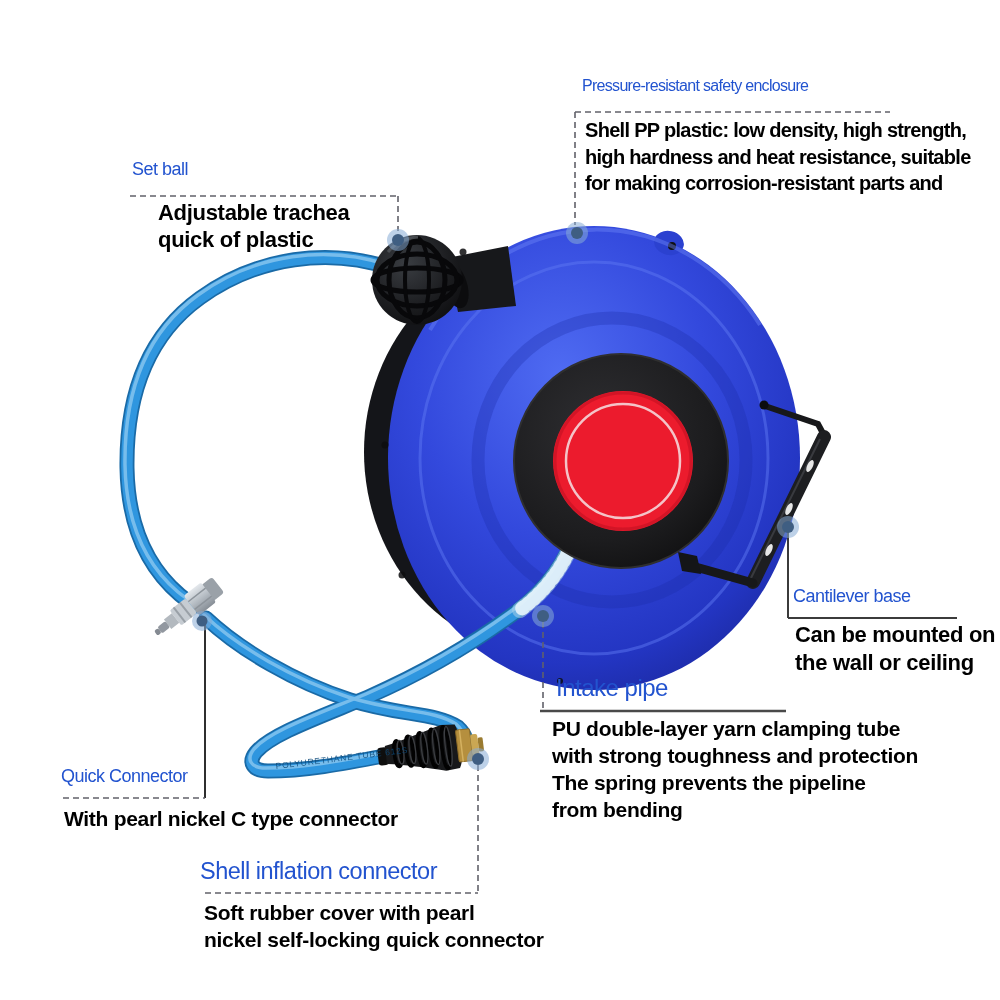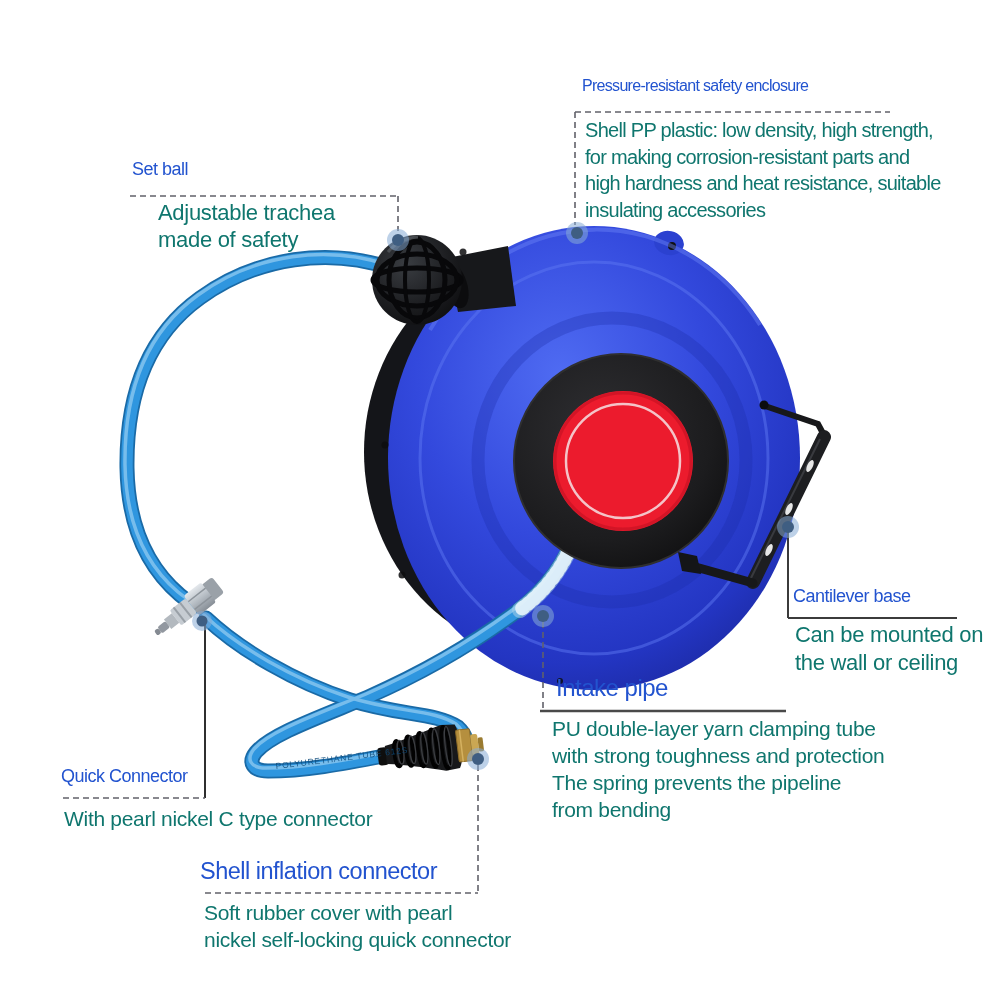--- a/index.html
+++ b/index.html
@@ -1,21 +1,21 @@
 <!DOCTYPE html>
 <html><head>
 <meta charset="utf-8">
 <style>
   html,body{margin:0;padding:0;background:#fff;}
   .stage{position:relative;width:1000px;height:1000px;background:#ffffff;overflow:hidden;
          font-family:"Liberation Sans", sans-serif;}
   .stage svg{position:absolute;left:0;top:0;}
   .callout{position:absolute;}
   .ct{position:absolute;color:#2253cf;font-size:18px;letter-spacing:-0.5px;white-space:nowrap;}
-  .cl{position:absolute;color:#0f766e;font-size:21px;letter-spacing:-0.3px;white-space:nowrap;line-height:27px;}
+  .cl{position:absolute;color:#000000;font-size:21px;letter-spacing:-0.3px;white-space:nowrap;line-height:27px;font-weight:bold;}
   .cl div{white-space:nowrap;}
 </style>
 </head>
 <body>
 
 <div class="stage">
 
   <svg width="1000" height="1000" viewBox="0 0 1000 1000">
     <defs>
       <radialGradient id="shellG" cx="0.42" cy="0.32" r="0.78">
@@ -193,31 +193,30 @@
           <circle cx="202" cy="621" r="10" fill="#86abd6" opacity="0.55"></circle>
           <circle cx="202" cy="621" r="5.5" fill="#3f5e82"></circle>
         </g>
     </g>
   </svg>
 
   <div class="callout">
     <div class="ct" style="left:582px;top:77px;font-size:16px;letter-spacing:-0.7px;">Pressure-resistant safety enclosure</div>
     <div class="cl" style="left:585px;top:117px;font-size:20px;letter-spacing:-0.7px;line-height:26.5px;">
       <div>Shell PP plastic: low density, high strength,</div>
+      <div>high hardness and heat resistance, suitable</div>
       <div>for making corrosion-resistant parts and</div>
-      <div>high hardness and heat resistance, suitable</div>
-      <div>insulating accessories</div>
     </div>
   </div>
 
   <div class="callout">
     <div class="ct" style="left:132px;top:159px;">Set ball</div>
     <div class="cl" style="left:132px;top:199px;font-size:22px;margin-left:26px;">
       <div>Adjustable trachea</div>
-      <div>made of safety</div>
+      <div>quick of plastic</div>
     </div>
   </div>
 
   <div class="callout">
     <div class="ct" style="left:793px;top:586px;">Cantilever base</div>
     <div class="cl" style="left:795px;top:621px;font-size:22px;line-height:28px;">
       <div>Can be mounted on</div>
       <div>the wall or ceiling</div>
     </div>
   </div>

